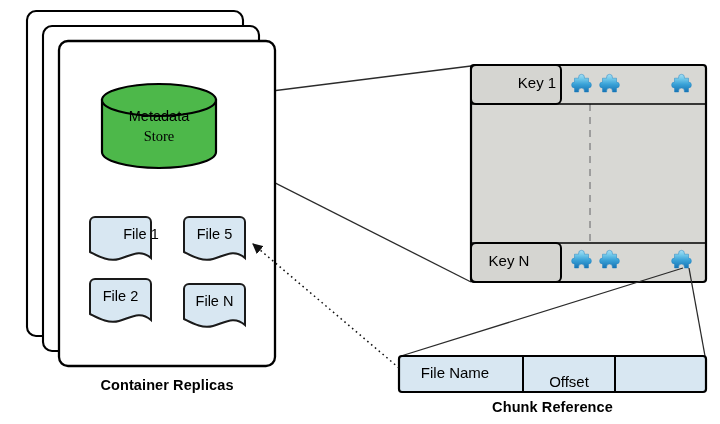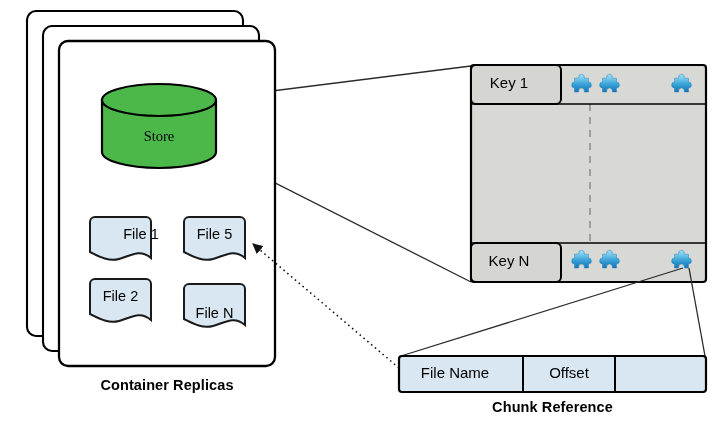--- a/index.html
+++ b/index.html
@@ -132,30 +132,31 @@
     <line x1="683" y1="268" x2="401" y2="356" stroke="#2b2b2b" stroke-width="1.3"></line>
     <line x1="689" y1="268" x2="705" y2="356" stroke="#2b2b2b" stroke-width="1.3"></line>
 
     <rect x="399" y="356" width="307" height="36" rx="3" ry="3" fill="#d8e7f2" stroke="#000000" stroke-width="2.2"></rect>
     <line x1="523" y1="356" x2="523" y2="392" stroke="#000000" stroke-width="2"></line>
     <line x1="615" y1="356" x2="615" y2="392" stroke="#000000" stroke-width="2"></line>
 
     <line x1="399" y1="368" x2="253" y2="244" stroke="#111111" stroke-width="1.5" stroke-dasharray="1.6,3.4" marker-end="url(#arrowSolid)"></line>
   </svg>
 
+  <div class="lbl cyl-text" style="left:102px; top:108px; width:114px;">Metadata</div>
   <div class="lbl cyl-text" style="left:102px; top:128px; width:114px;font-family:Liberation Serif, serif;">Store</div>
 
   <div class="lbl file-text" style="left:108px; top:226px; width:66px;">File 1</div>
   <div class="lbl file-text" style="left:184px; top:226px; width:61px;">File 5</div>
   <div class="lbl file-text" style="left:90px; top:288px; width:61px;">File 2</div>
-  <div class="lbl file-text" style="left:184px; top:293px; width:61px;margin-top:12px;">File N</div>
+  <div class="lbl file-text" style="left:184px; top:293px; width:61px;">File N</div>
 
   <div class="lbl caption" style="left:59px; top:377px; width:216px;">Container Replicas</div>
 
-  <div class="lbl cell-text" style="left:459px; top:75px; width:100px;">Key 1</div>
+  <div class="lbl cell-text" style="left:487px; top:75px; width:100px;">Key 1</div>
   <div class="lbl cell-text" style="left:471px; top:253px; width:76px;">Key N</div>
 
   <div class="lbl cell-text" style="left:399px; top:365px; width:112px;">File Name</div>
-  <div class="lbl cell-text" style="left:523px; top:365px; width:92px;">Offset</div>
+  <div class="lbl cell-text" style="left:523px; top:374px; width:92px;">Offset</div>
 
   <div class="lbl caption" style="left:399px; top:399px; width:307px;">Chunk Reference</div>
 
 </div>
 
 </body></html>

